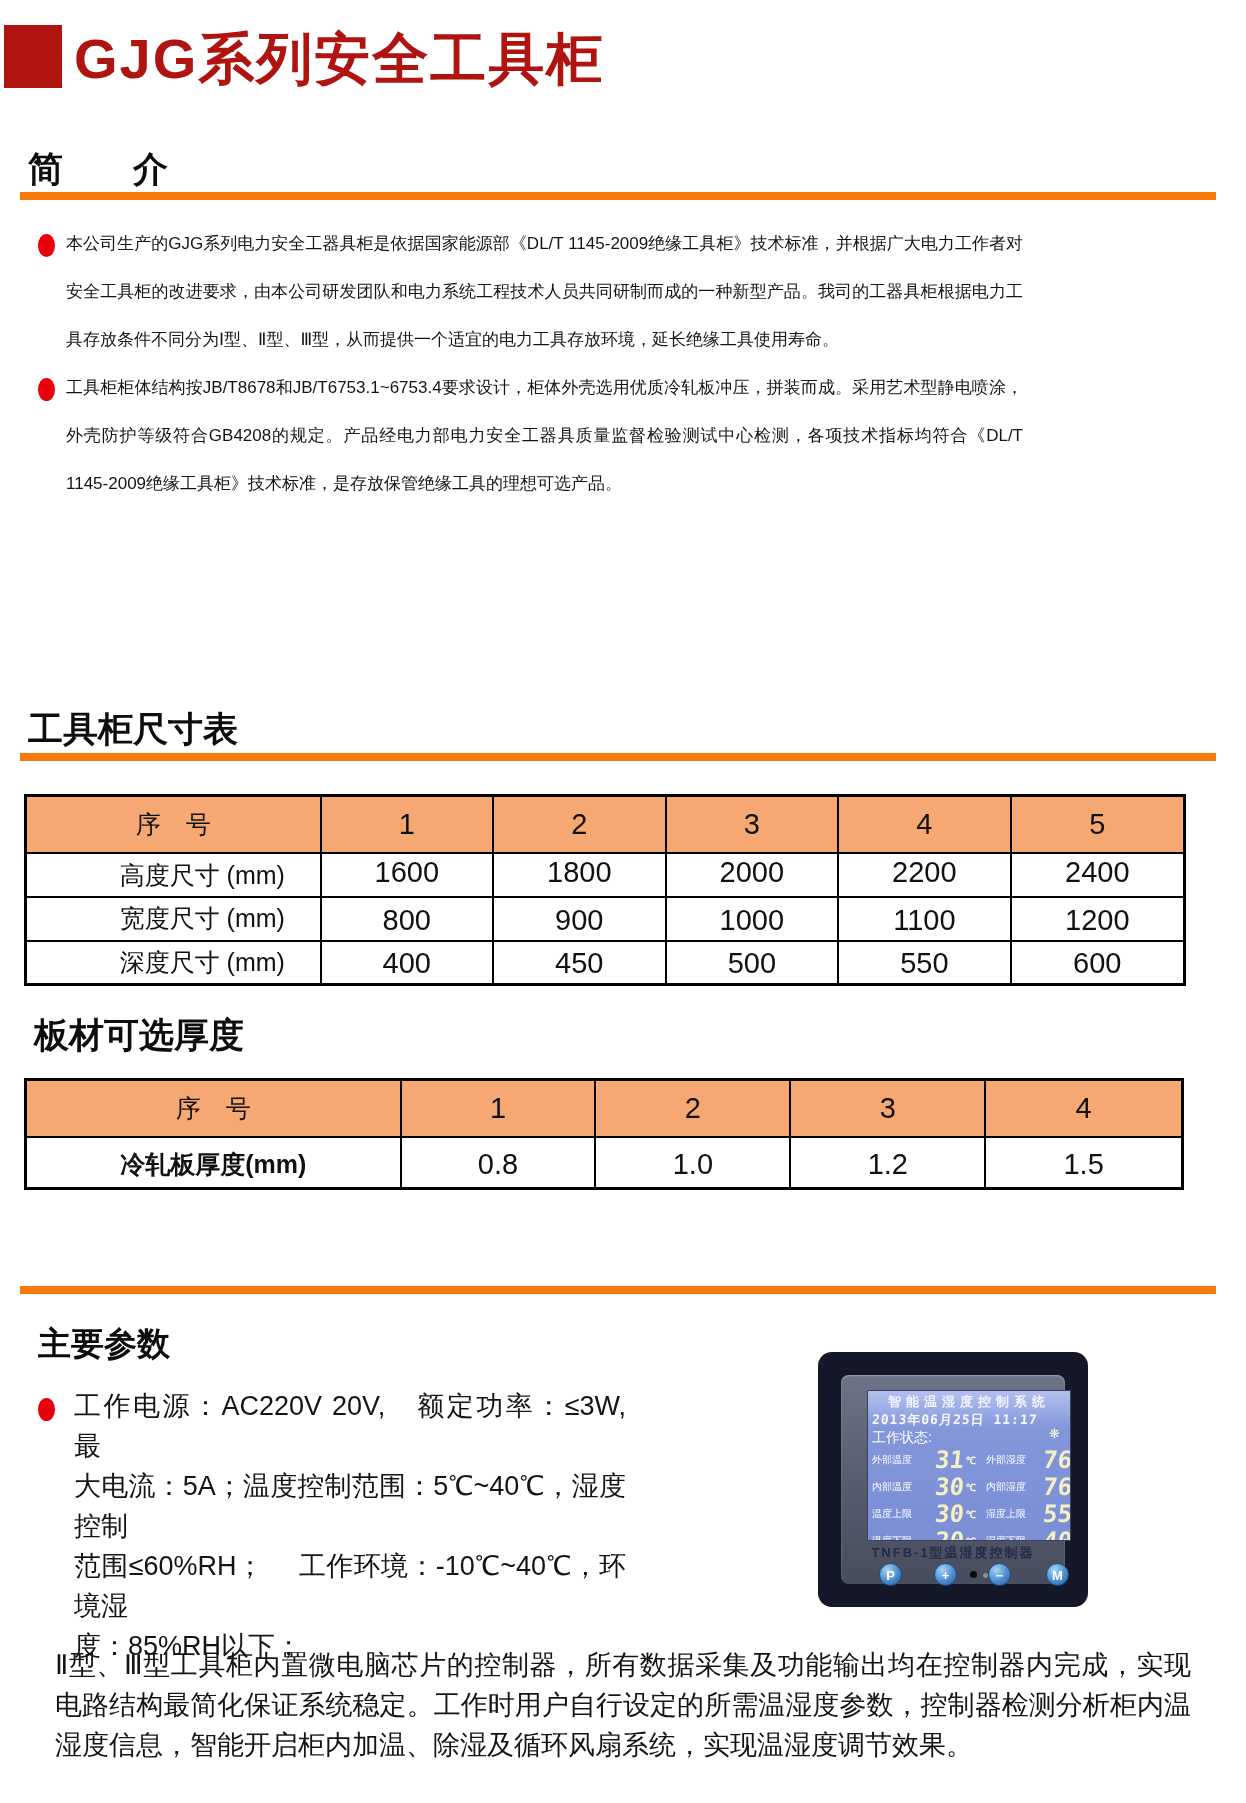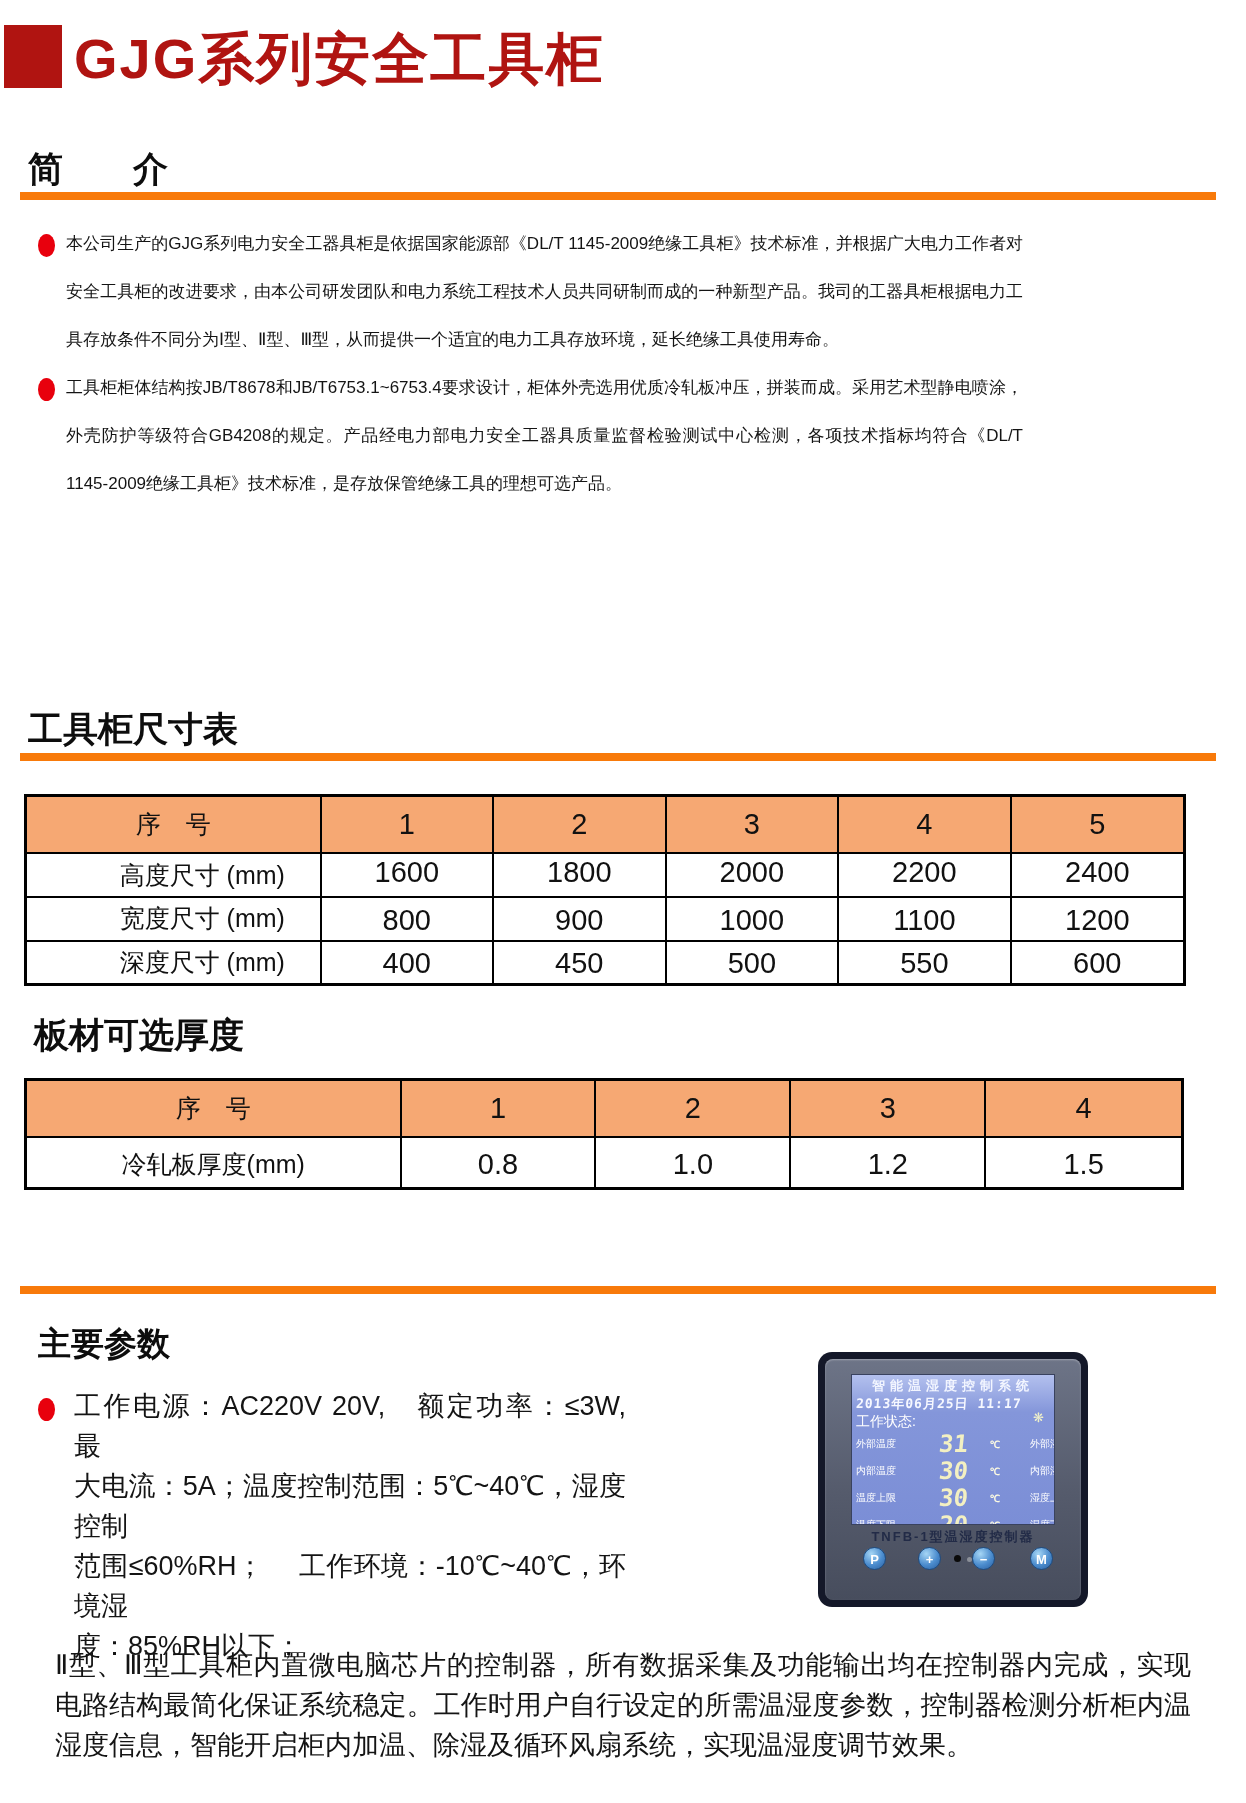--- a/index.html
+++ b/index.html
@@ -53,39 +53,39 @@
   
   .params-bullet { position:absolute; left:38px; top:1398px; width:17px; height:23px; background:#e8000d; border-radius:50%; }
   .params-lines { position:absolute; left:74px; top:1386px; width:552px; }
   .params-lines .pline { font-size:27px; line-height:40px; color:#141414; text-align:justify; }
 
   
   .device {
     position:absolute; left:818px; top:1352px; width:270px; height:255px;
     background:linear-gradient(150deg,#313а52 0%,#222740 30%,#0f1322 100%);
     background-color:#141829;
-    border-radius:14px; padding:7px;
+    border-radius:14px; padding:23px;
   }
   .bezel {
     width:100%; height:100%; border-radius:8px;
     background:linear-gradient(180deg,#6d7487 0%,#555b6c 55%,#474d5d 100%);
     position:relative; box-shadow:inset 0 1px 2px rgba(255,255,255,.35);
   }
   .lcd {
     position:absolute; left:26px; top:15px; width:204px; height:151px;
     background:linear-gradient(180deg,#b3c0ee 0%,#8496da 25%,#7b8ed6 100%);
     border:1px solid #39425f; padding:2px 4px; overflow:hidden;
   }
   .lcd-title { font-size:13px; font-weight:bold; color:#f2f5ff; letter-spacing:5px; text-align:center; white-space:nowrap; }
   .lcd-date { font-family:"DejaVu Sans Mono", monospace; font-size:13px; font-weight:bold; color:#f6f8ff; letter-spacing:1px; transform:skewX(-4deg); }
   .lcd-statusrow { display:flex; justify-content:space-between; align-items:flex-start; height:16px; }
   .lcd-status { font-size:14px; color:#ffffff; }
   .fan-icon { font-size:13px; color:#eff0c9; margin-right:6px; line-height:10px; }
   .lcd-grid { margin-top:1px; }
-  .lcd-row { display:grid; grid-template-columns:50px 42px 22px 50px 36px 28px; align-items:center; height:27px;gap:20px; }
+  .lcd-row { display:grid; grid-template-columns:50px 42px 22px 50px 36px 28px; align-items:center; height:27px; }
   .lcd-label { font-size:10px; color:#ffffff; white-space:nowrap; }
   .lcd-val {
     font-family:"DejaVu Sans Mono", monospace; font-size:24px; font-weight:bold;
     color:#f3f0c2; transform:skewX(-6deg); text-align:right; line-height:24px;
   }
   .lcd-unit { font-size:10px; font-weight:bold; color:#fdfbe2; padding-left:2px; }
   .model-label {
     position:absolute; left:0; right:0; top:169px; text-align:center;
     font-size:13px; font-weight:bold; color:#222b47; letter-spacing:2px; white-space:nowrap;
   }
@@ -176,21 +176,21 @@
       <tr>
         <th class="rlabel">序　号</th>
         <th>1</th>
         <th>2</th>
         <th>3</th>
         <th>4</th>
       </tr>
     </thead>
     <tbody>
       <tr>
-        <td class="rlabel" style="text-align:center;">冷轧板厚度(mm)</td>
+        <td class="rlabel" style="text-align:center;font-weight:bold;">冷轧板厚度(mm)</td>
         <td>0.8</td>
         <td>1.0</td>
         <td>1.2</td>
         <td>1.5</td>
       </tr>
     </tbody>
   </table>
 
   <div class="rule" style="top:1286px;"></div>
 

